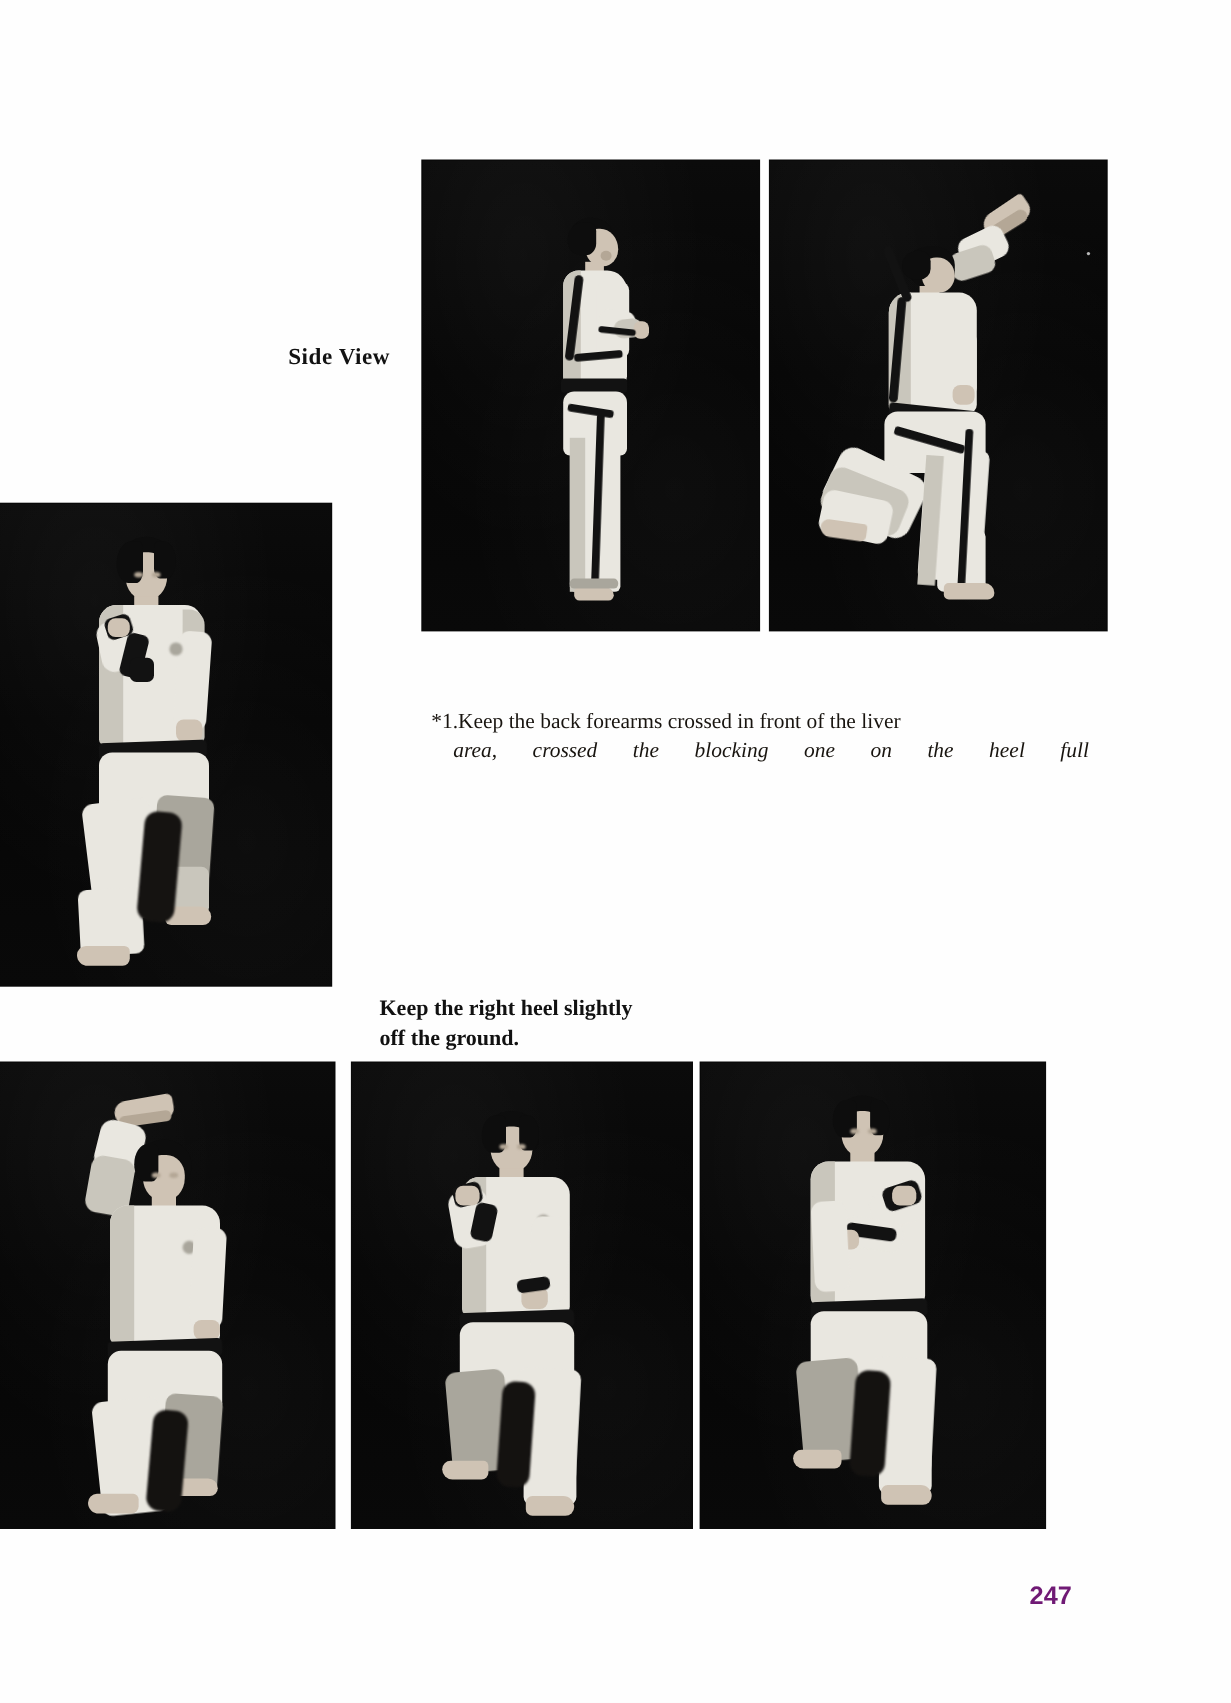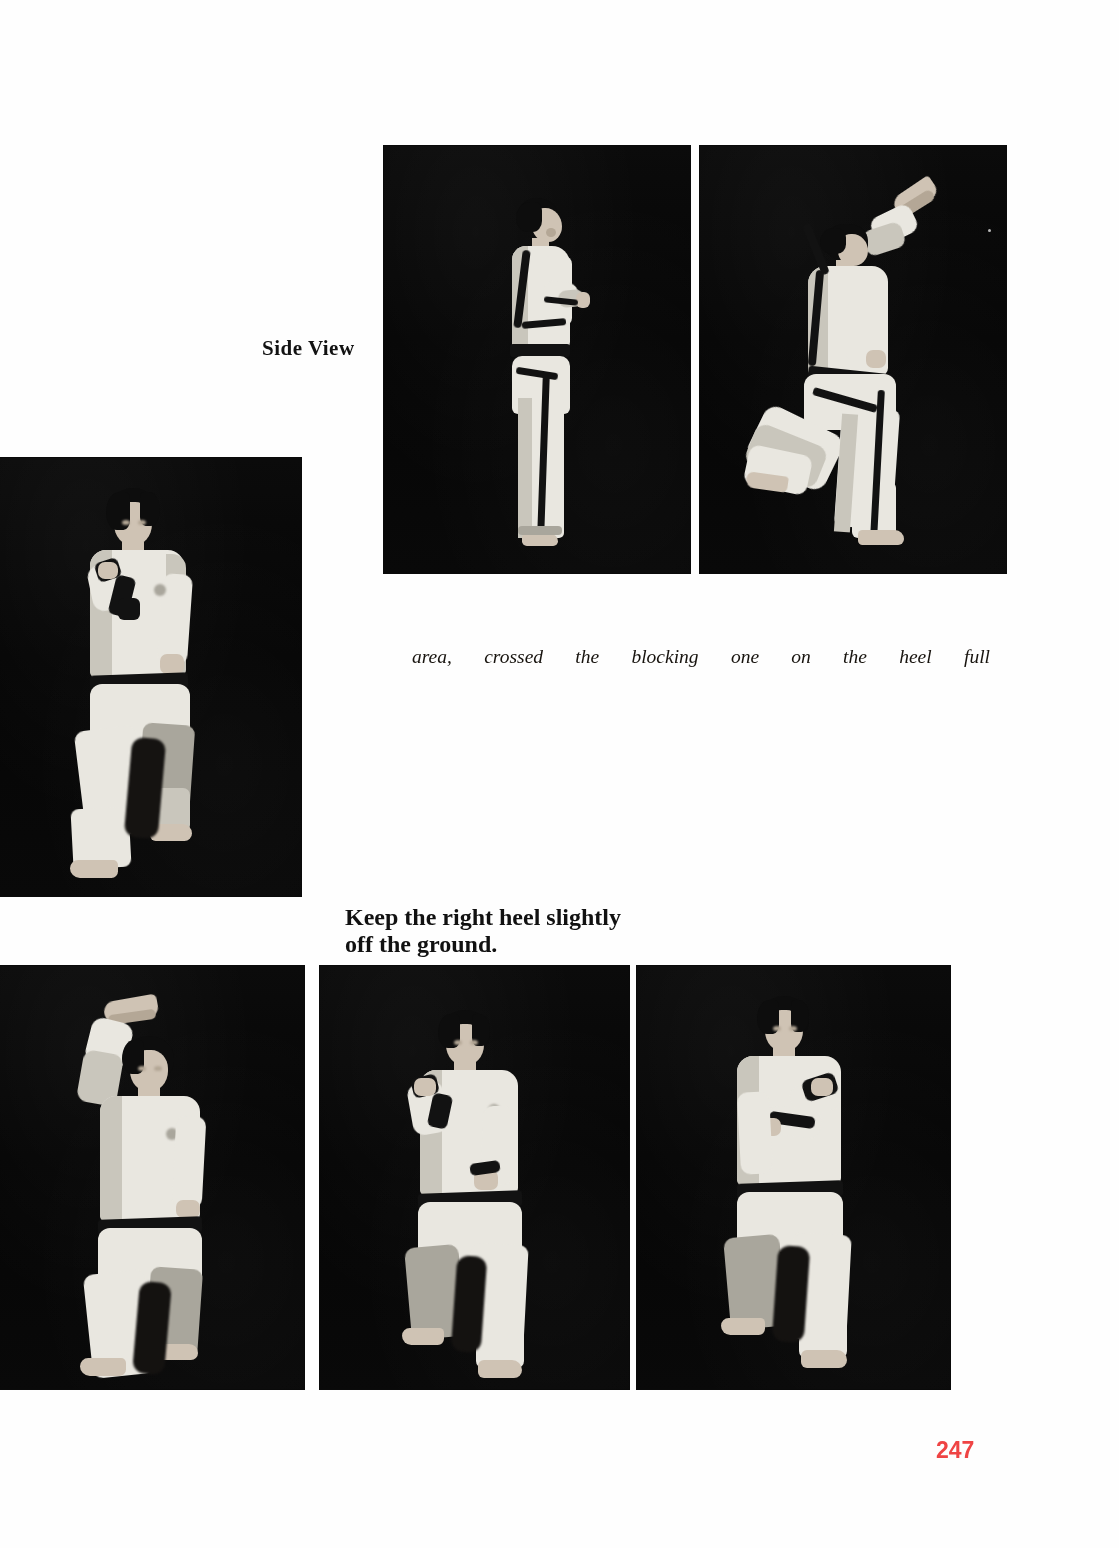--- a/index.html
+++ b/index.html
@@ -76,32 +76,32 @@
   }
   .note-line.justify {
     display: flex;
     justify-content: space-between;
   }
   .note-line.justify > span { white-space: pre; font-style: italic; }
 
   .caption-heel {
     position: absolute;
     font-weight: bold;
-    font-size: 24px;
+    font-size: 20px;
     line-height: 27px;
     color: #111111;
   }
   .caption-heel span { display: block; white-space: nowrap; }
 
   .page-number {
     position: absolute;
     font-family: "Liberation Sans", "DejaVu Sans", sans-serif;
     font-weight: bold;
     font-size: 23px;
-    color: #ef4444;
+    color: #701a75;
   }
 
   .speck {
     position: absolute;
     background: #b9b9b9;
     border-radius: 50%;
   }
 </style>
 </head>
 <body>
@@ -186,21 +186,21 @@
       <div class="part gi soft" style="left:106px; top:300px; width:44px; height:56px; border-radius:6px;"></div>
       <div class="part gi-sh soft" style="left:92px; top:232px; width:16px; height:118px; transform:rotate(4deg);"></div>
 
       <div class="part belt soft" style="left:128px; top:208px; width:7px; height:148px; transform:rotate(3deg); border-radius:3px;"></div>
       <div class="part belt soft" style="left:66px; top:214px; width:66px; height:8px; transform:rotate(16deg); border-radius:3px;"></div>
 
       <div class="part skin soft" style="left:112px; top:348px; width:46px; height:15px; border-radius:6px 12px 8px 6px;"></div>
     </div>
   </div>
 
-  <div class="label-sideview" style="left:262px; top:336px;">Side View</div>
+  <div class="label-sideview" style="left:262px; top:312px;">Side View</div>
 
   <div class="photo" style="left:-6px; top:458px; width:307px; height:438px;">
     <div class="grain"></div>
     <div class="speck" style="left:128px; top:38px; width:3px; height:3px;"></div>
     <div class="fig" style="left:62px; top:30px; width:190px; height:400px;">
 
       <div class="part hair soft" style="left:52px; top:0px; width:50px; height:46px; border-radius:50% 50% 42% 42%;"></div>
       <div class="part skin soft" style="left:58px; top:14px; width:38px; height:44px; border-radius:44% 44% 50% 50%;"></div>
       <div class="part hair soft" style="left:50px; top:4px; width:24px; height:38px; border-radius:60% 20% 30% 50%;"></div>
       <div class="part hair soft" style="left:84px; top:4px; width:20px; height:34px; border-radius:20% 60% 50% 30%;"></div>
@@ -237,20 +237,21 @@
 
       <div class="part gi-dk soft" style="left:84px; top:236px; width:52px; height:96px; border-radius:9px; transform:rotate(4deg);"></div>
       <div class="part gi-sh soft" style="left:94px; top:300px; width:40px; height:44px; border-radius:7px;"></div>
       <div class="part skin soft" style="left:94px; top:336px; width:42px; height:17px; border-radius:6px 10px 8px 6px;"></div>
 
       <div class="part soft2" style="left:72px; top:250px; width:34px; height:100px; background:#151311; transform:rotate(5deg); border-radius:12px;"></div>
     </div>
   </div>
 
   <div class="note-block" style="left:392px; top:644px; width:600px;">
+    <span class="note-line">*1.Keep the back forearms crossed in front of the liver</span>
     <span class="note-line justify" style="padding-left:20px; width:578px;">
       <span>area,</span>
       <span>crossed</span>
       <span>the</span>
       <span>blocking</span>
       <span>one</span>
       <span>on</span>
       <span>the</span>
       <span>heel</span>
       <span>full</span>

